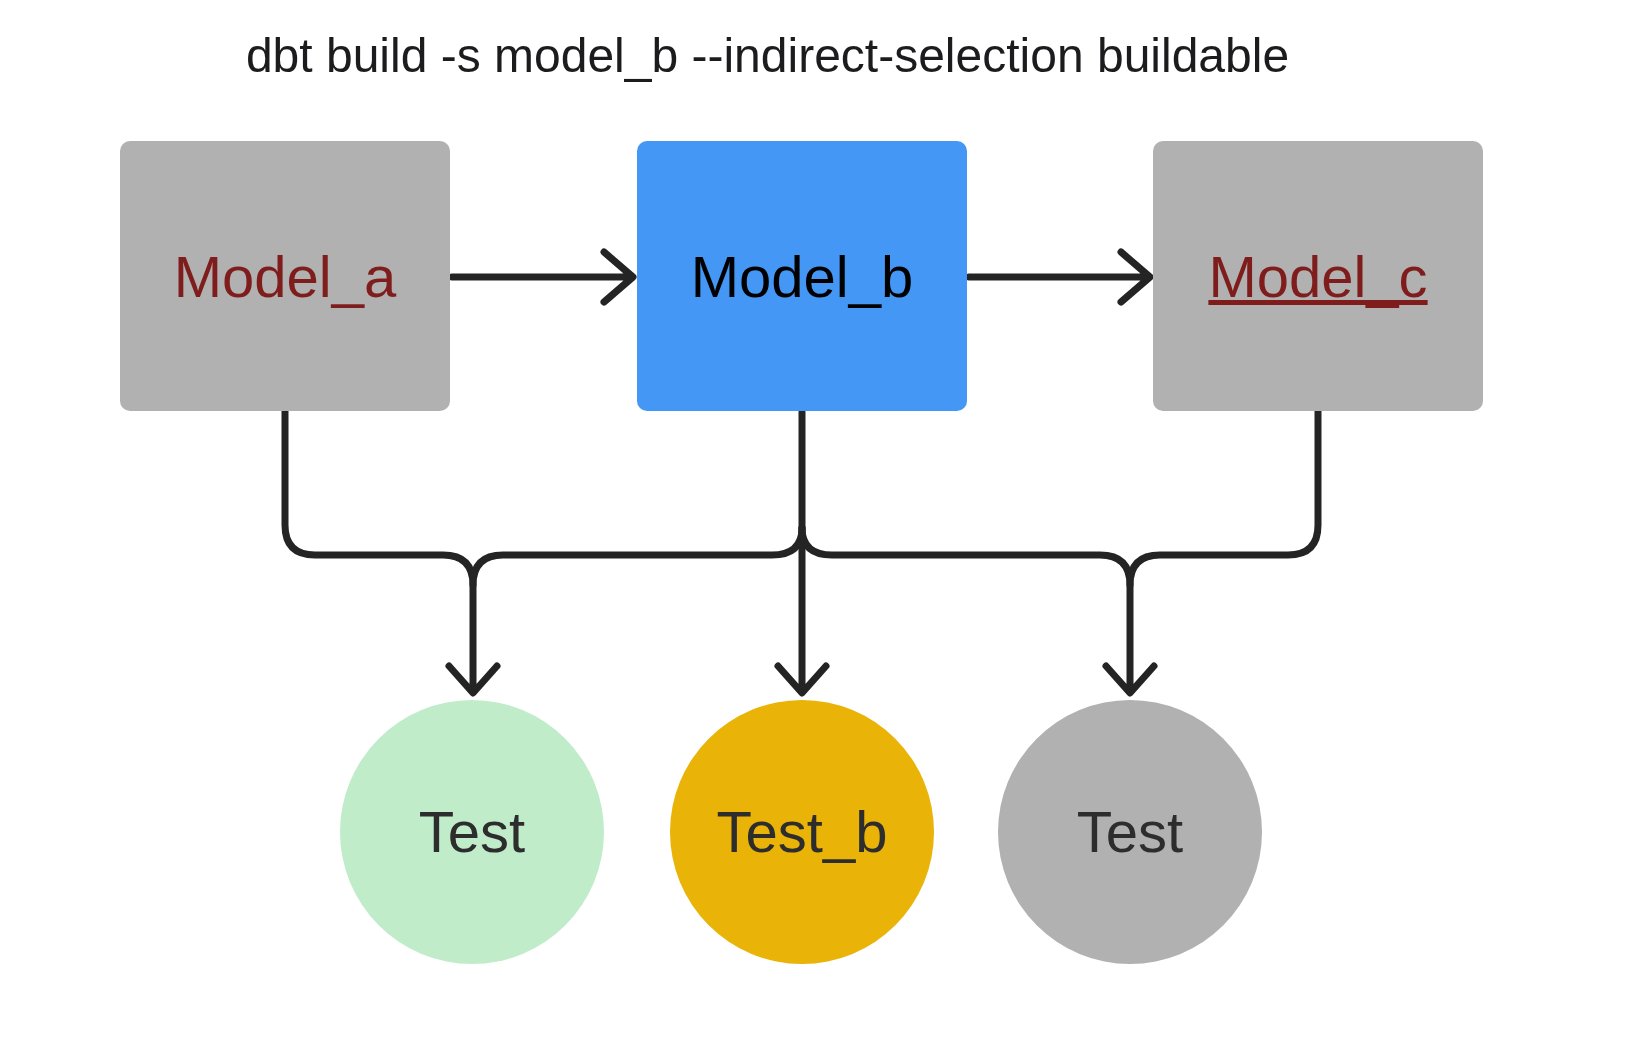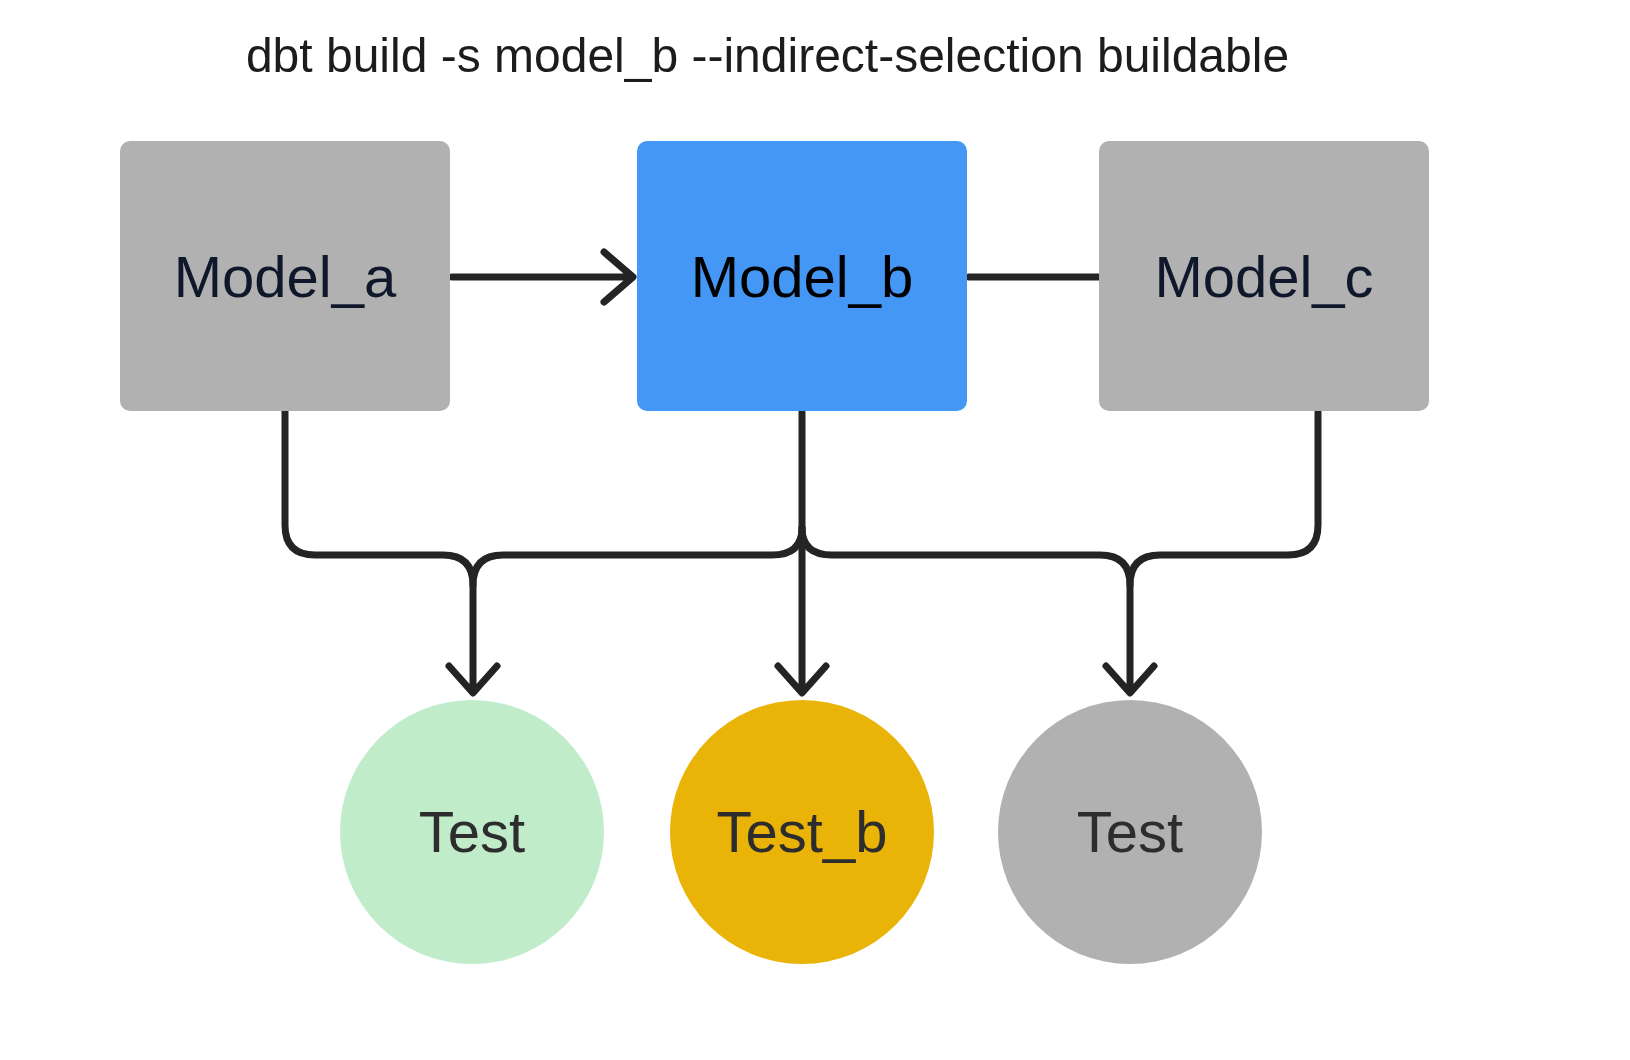--- a/index.html
+++ b/index.html
@@ -27,25 +27,25 @@
     display: flex;
     align-items: center;
     justify-content: center;
   }
   .model {
     width: 330px;
     height: 270px;
     top: 141px;
     border-radius: 10px;
     font-size: 58px;
-    color: #0f172a;
+    color: #7f1d1d;
   }
   .model.a { left: 120px;  background: #B1B1B1; }
   .model.b { left: 637px;  background: #4497F5; color: #000000; }
-  .model.c { left: 1099px; background: #B1B1B1; }
+  .model.c { left: 1153px; background: #B1B1B1; text-decoration: underline; }
   .test {
     width: 264px;
     height: 264px;
     top: 700px;
     border-radius: 50%;
     flex-direction: column;
     font-size: 58px;
     line-height: 90px;
     text-align: center;
     color: #2d2d2d;

